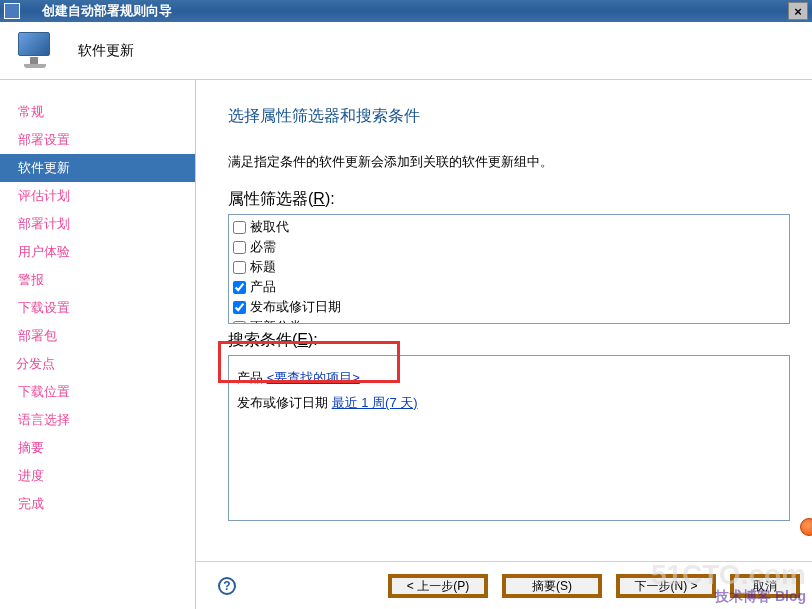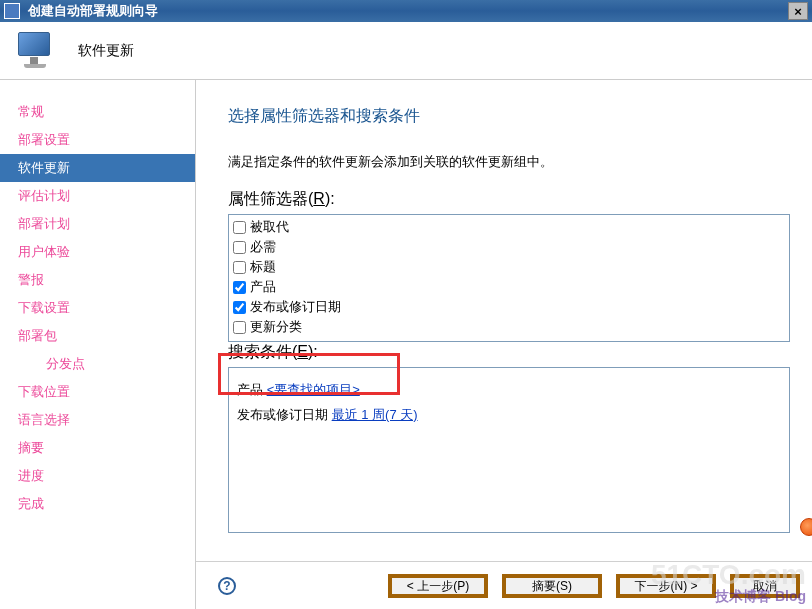--- a/index.html
+++ b/index.html
@@ -16,21 +16,21 @@
     background: linear-gradient(to bottom, #3a6ea5 0%, #2a5d99 50%, #3a6ea5 100%);
     color: #fff;
     height: 22px;
     display: flex;
     align-items: center;
     padding: 0 4px;
     font-weight: bold;
     font-size: 13px;
     justify-content: space-between;
   }
-  .titlebar-left { display: flex; align-items: center; gap: 8px; }
+  .titlebar-left { display: flex; align-items: center; gap: 22px; }
   .titlebar-icon { width: 16px; height: 16px; background:#4a7bc0; border:1px solid #fff; display:inline-block; }
   .close-btn {
     width: 20px; height: 18px;
     background: #c0c0c0;
     border: 1px solid #808080;
     display: flex; align-items: center; justify-content: center;
     font-family: Arial; font-weight: bold; font-size: 13px; color:#000;
     cursor: pointer;
   }
   .header-band {
@@ -67,21 +67,21 @@
   .sidebar-item {
     padding: 5px 10px 5px 18px;
     color: #ec4899;
     cursor: pointer;
     font-size: 13px;
   }
   .sidebar-item.active {
     background: #3874b3;
     color: #fff;
   }
-  .sidebar-item.indent { padding-left: 46px; }
+  .sidebar-item.indent { padding-left: 16px; }
   .main {
     flex: 1;
     background: #fff;
     padding: 26px 22px 8px 32px;
     position: relative;
   }
   .page-heading {
     color: #1a5590;
     font-size: 16px;
     margin-bottom: 26px;
@@ -92,23 +92,24 @@
     font-size: 13px;
   }
   .section-label {
     font-size: 16px;
     margin-bottom: 4px;
   }
   .section-label u { text-decoration: underline; }
   .filter-box {
     border: 1px solid #7f9db9;
     background: #fff;
-    height: 128px;
+    height: 110px;
     overflow-y: scroll;
     padding: 2px 4px;
+    margin-bottom: 6px;
   }
   .filter-row {
     display: flex; align-items: center;
     gap: 4px;
     font-size: 13px;
     padding: 1px 0;
   }
   .filter-row input[type=checkbox]{
     width:13px; height:13px;
   }

